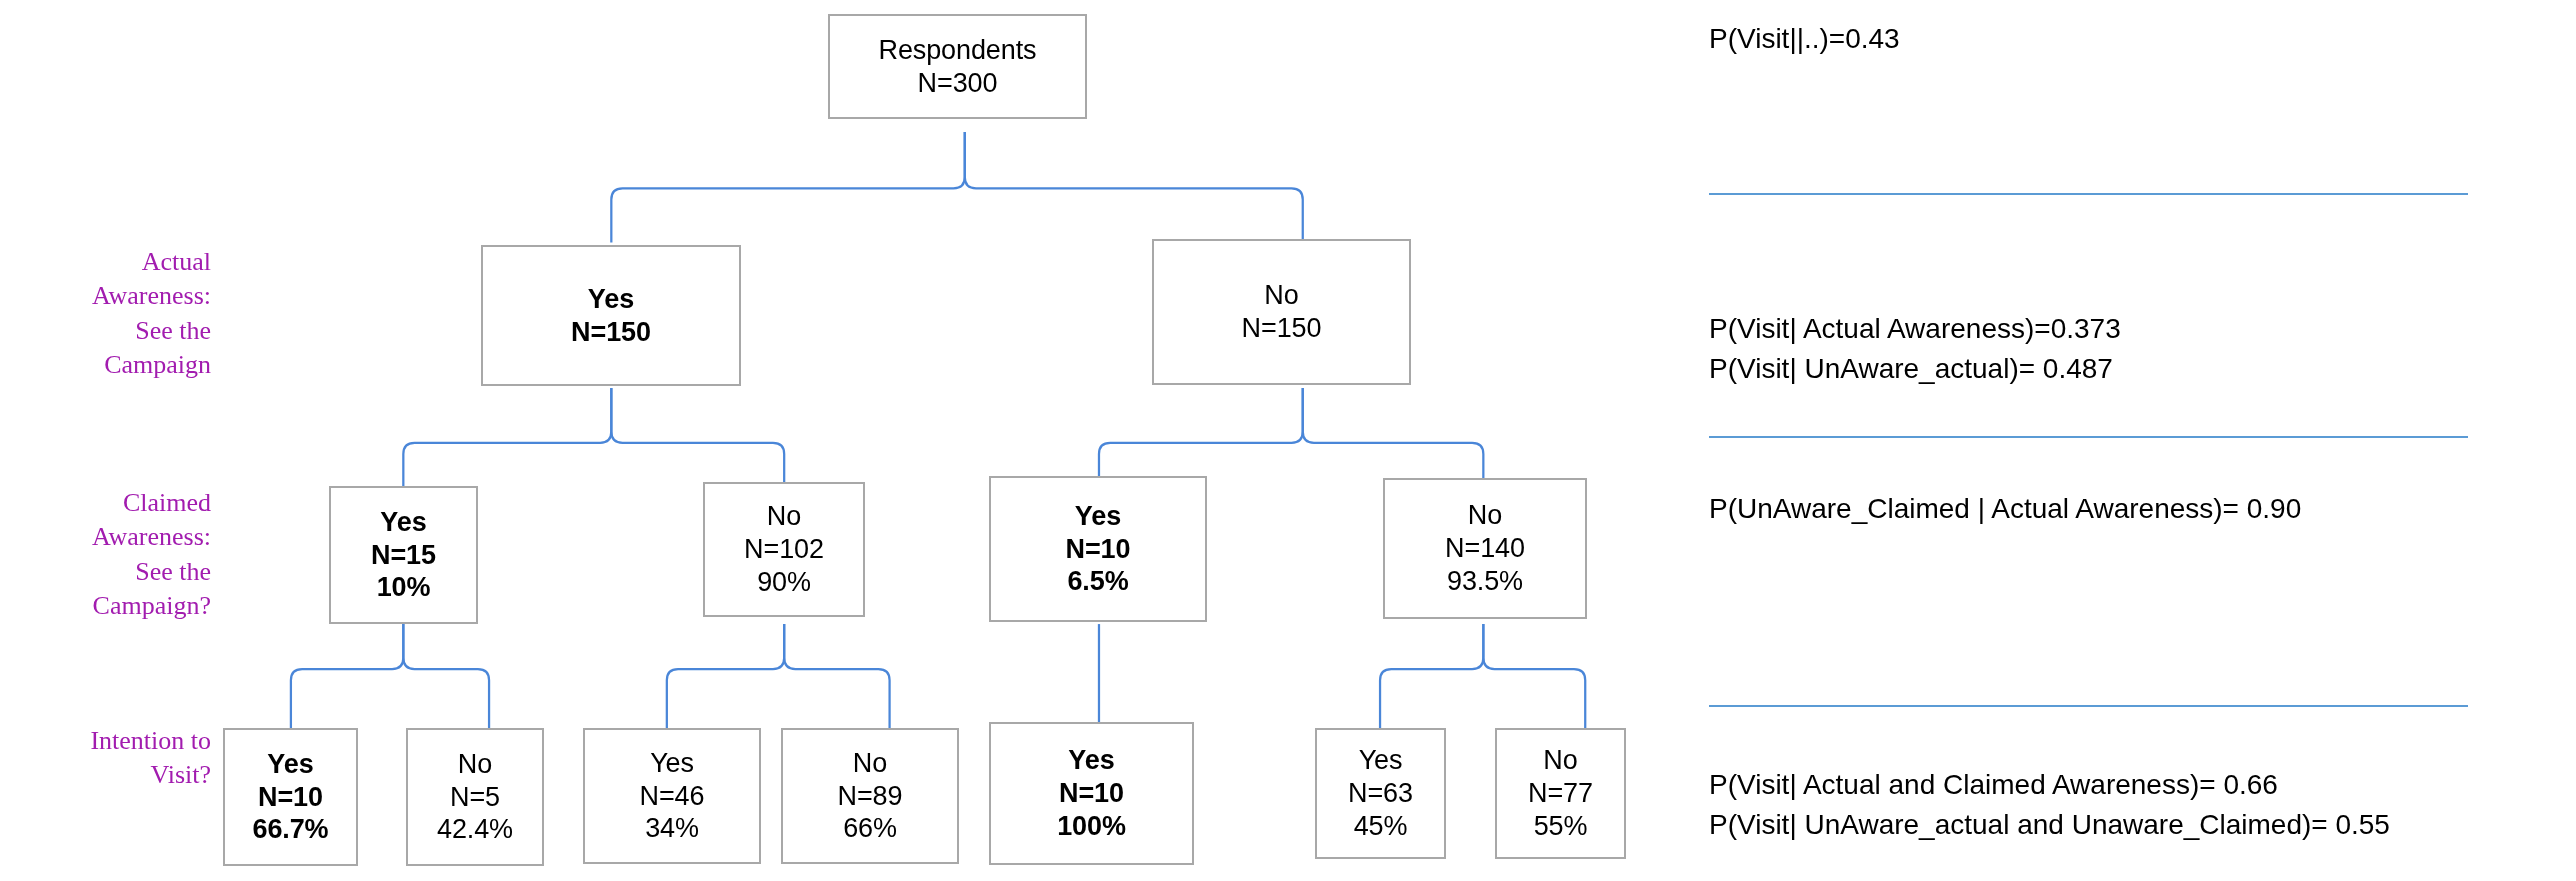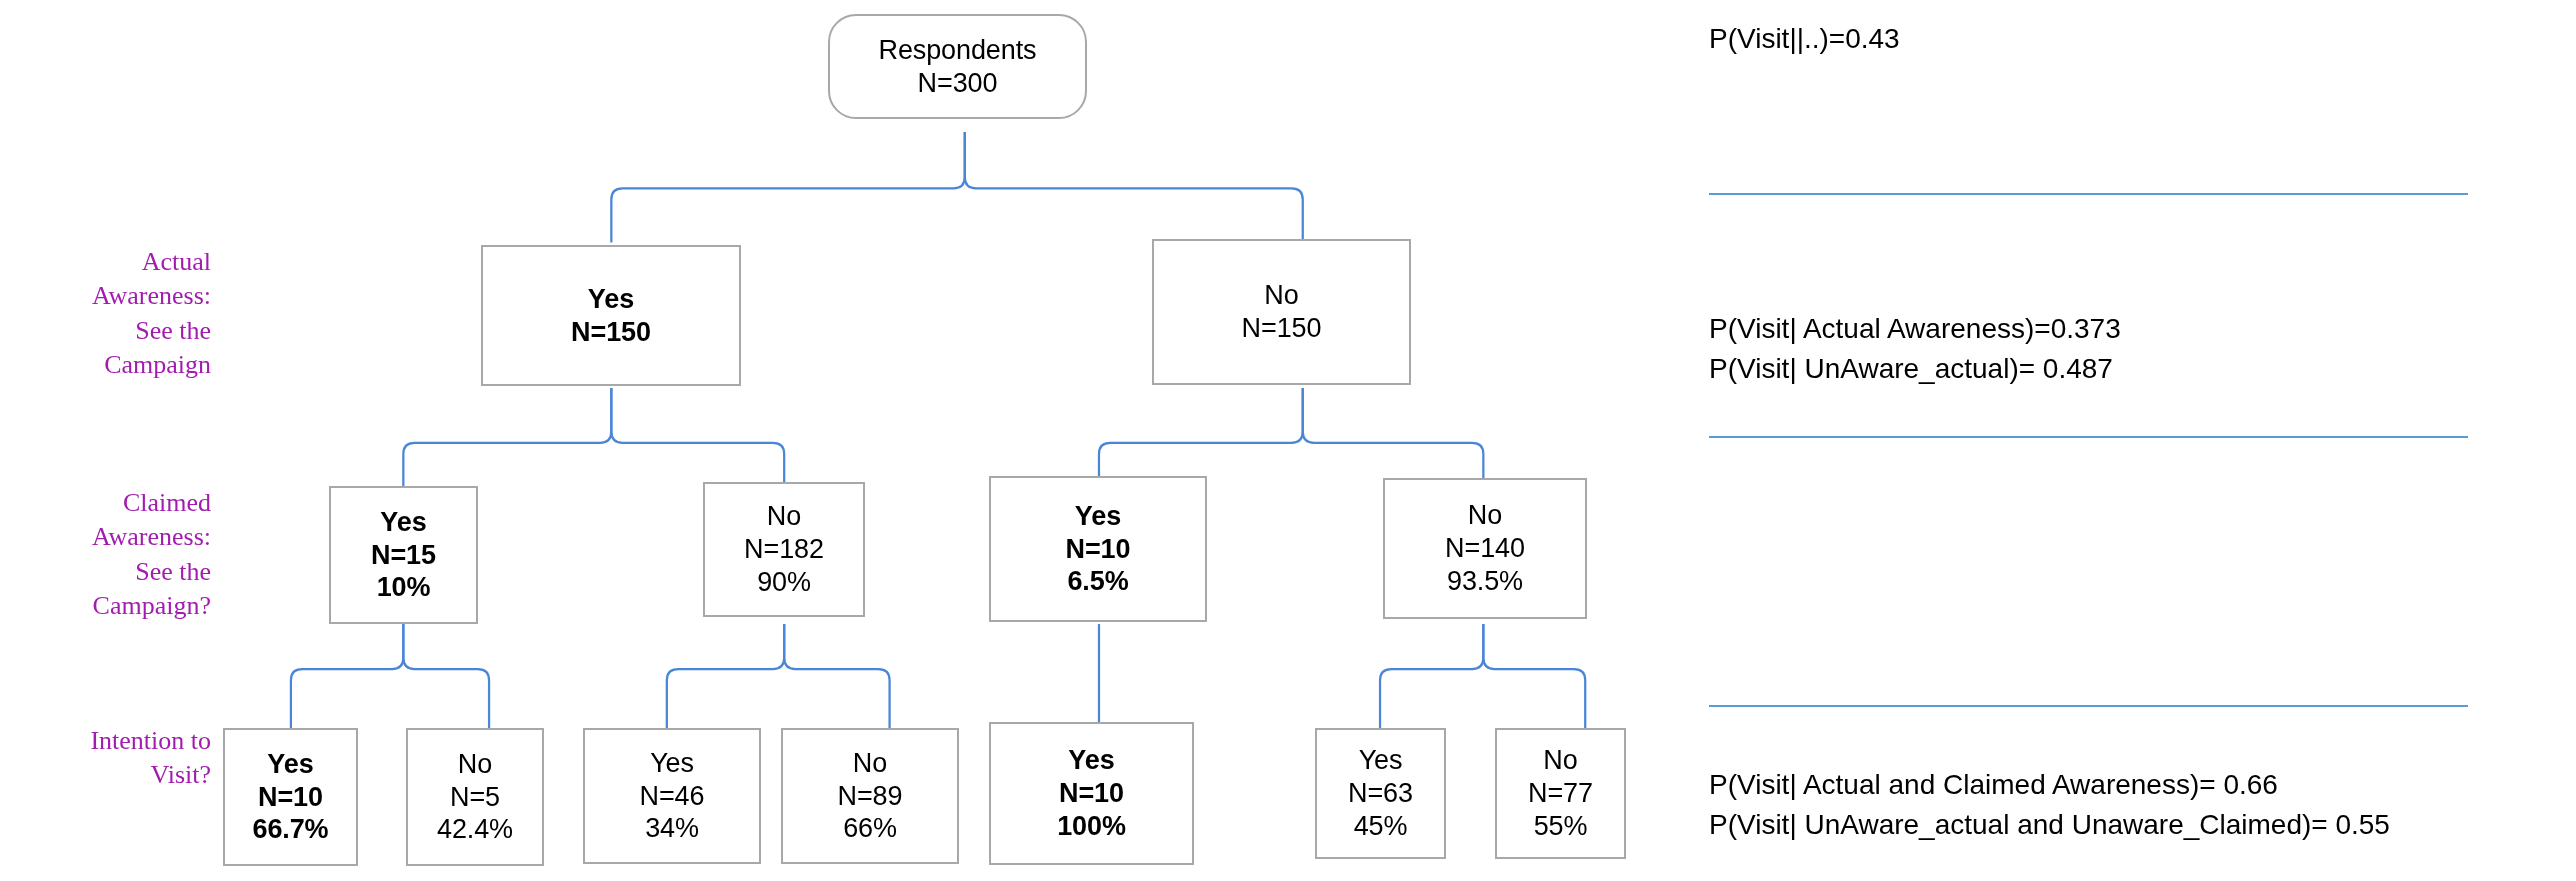--- a/index.html
+++ b/index.html
@@ -119,21 +119,21 @@
     <span class="ln">Awareness:</span>
     <span class="ln">See the</span>
     <span class="ln">Campaign?</span>
   </div>
 
   <div class="rowlabel" style="left:14px; top:724px; width:197px;">
     <span class="ln">Intention to</span>
     <span class="ln">Visit?</span>
   </div>
 
-  <div class="node" style="left:828px; top:14px; width:259px; height:105px;border-radius:28px;">
+  <div class="node" style="left:828px; top:14px; width:259px; height:105px;">
     <span class="ln">Respondents</span>
     <span class="ln">N=300</span>
   </div>
 
   <div class="node bold" style="left:481px; top:245px; width:260px; height:141px;">
     <span class="ln">Yes</span>
     <span class="ln">N=150</span>
   </div>
 
   <div class="node" style="left:1152px; top:239px; width:259px; height:146px;">
@@ -142,21 +142,21 @@
   </div>
 
   <div class="node bold" style="left:329px; top:486px; width:149px; height:138px;">
     <span class="ln">Yes</span>
     <span class="ln">N=15</span>
     <span class="ln">10%</span>
   </div>
 
   <div class="node" style="left:703px; top:482px; width:162px; height:135px;">
     <span class="ln">No</span>
-    <span class="ln">N=182</span>
+    <span class="ln">N=102</span>
     <span class="ln">90%</span>
   </div>
 
   <div class="node bold" style="left:989px; top:476px; width:218px; height:146px;">
     <span class="ln">Yes</span>
     <span class="ln">N=10</span>
     <span class="ln">6.5%</span>
   </div>
 
   <div class="node" style="left:1383px; top:478px; width:204px; height:141px;">
@@ -213,20 +213,23 @@
 
   <div class="rule" style="left:1709px; top:193px; width:759px;"></div>
 
   <div class="anno" style="left:1709px; top:301px;">
     <span class="ln">P(Visit| Actual Awareness)=0.373</span>
     <span class="ln">P(Visit| UnAware_actual)= 0.487</span>
   </div>
 
   <div class="rule" style="left:1709px; top:436px; width:759px;"></div>
 
+  <div class="anno" style="left:1709px; top:481px;">
+    <span class="ln">P(UnAware_Claimed | Actual  Awareness)= 0.90</span>
+  </div>
 
 
   <div class="rule" style="left:1709px; top:705px; width:759px;"></div>
 
   <div class="anno" style="left:1709px; top:757px;">
     <span class="ln">P(Visit| Actual and Claimed Awareness)= 0.66</span>
     <span class="ln">P(Visit| UnAware_actual and  Unaware_Claimed)= 0.55</span>
   </div>
 
 </div>

